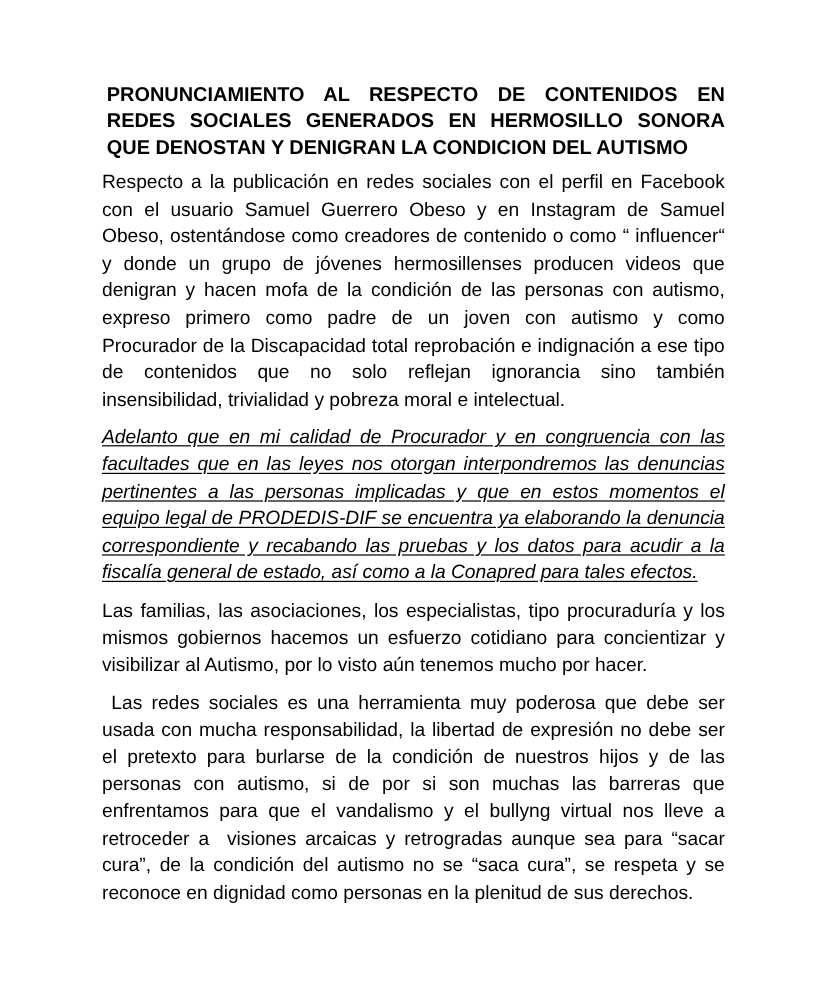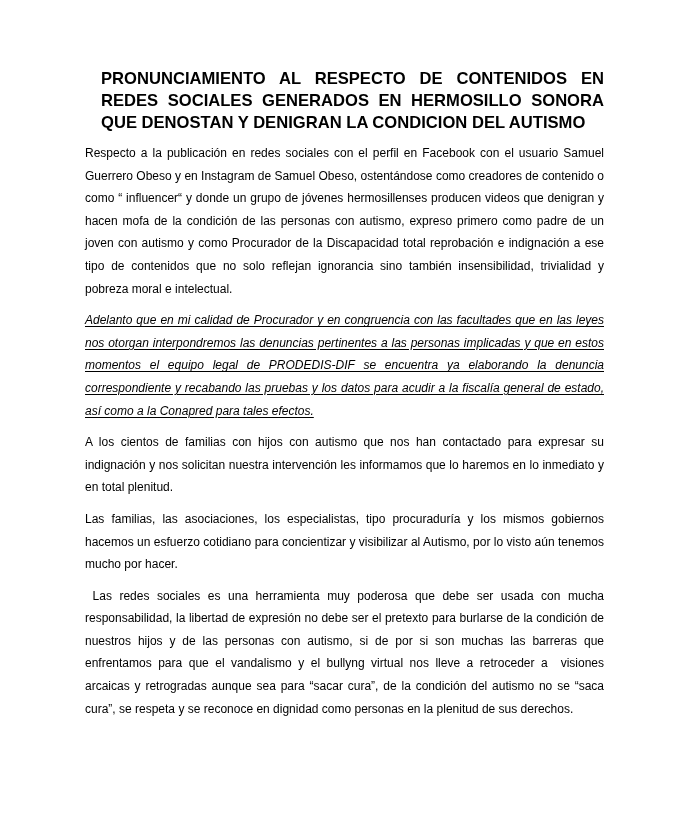--- a/index.html
+++ b/index.html
@@ -3,31 +3,30 @@
 <meta charset="utf-8">
 <style>
   html, body { margin: 0; padding: 0; background: #ffffff; }
   body { width: 695px; height: 819px; position: relative; overflow: hidden; }
   .page {
     position: absolute; left: 85px; top: 68px; width: 519px;
     font-family: "Liberation Sans", sans-serif; color: #000;
   }
   .title {
     font-weight: bold; font-size: 16.6px; line-height: 22px;
-    text-align: justify; margin: 0 0 8px 16px;
+    text-align: justify; margin: 0 0 8px 4px;
   }
   .para {
-    font-size: 12px; line-height: 22.6px; text-align: justify;
+    font-size: 16px; line-height: 22.6px; text-align: justify;
     margin: 0 0 9px 0;
   }
   .para.u { text-decoration: underline; text-underline-offset: 2px; font-style: italic; }
 </style>
 </head>
 <body>
 
 <div class="page">
   <p class="title">PRONUNCIAMIENTO AL RESPECTO DE CONTENIDOS EN REDES SOCIALES GENERADOS EN HERMOSILLO SONORA QUE DENOSTAN Y DENIGRAN LA CONDICION DEL AUTISMO</p>
   <p class="para">Respecto a la  publicación en redes sociales con el perfil en Facebook con el usuario Samuel Guerrero Obeso y en Instagram de Samuel Obeso, ostentándose como creadores de contenido o como “ influencer“ y donde un grupo de jóvenes hermosillenses producen videos que denigran y hacen mofa de la condición de las personas con autismo, expreso primero como padre de un joven con autismo y como Procurador de la Discapacidad total reprobación e indignación a ese tipo de contenidos que no solo reflejan ignorancia sino también insensibilidad, trivialidad y pobreza moral e intelectual.</p>
   <p class="para u">Adelanto que en mi calidad de Procurador y en congruencia con las facultades que en las leyes nos otorgan interpondremos las denuncias pertinentes a las personas implicadas y que en estos momentos el equipo legal de PRODEDIS-DIF se encuentra ya elaborando la denuncia correspondiente y recabando las pruebas y los datos para acudir a la fiscalía general de estado, así como a la Conapred para tales efectos.</p>
-  <p class="para">A los cientos de familias con hijos con autismo que nos han contactado para expresar su indignación y nos solicitan nuestra intervención les informamos que lo haremos en lo inmediato y en total plenitud.</p>
   <p class="para">Las familias, las asociaciones, los especialistas, tipo procuraduría y los mismos gobiernos hacemos un esfuerzo cotidiano para concientizar y visibilizar al Autismo, por lo visto aún tenemos mucho por hacer.</p>
   <p class="para" style="white-space: pre-wrap;"> Las redes sociales es una herramienta muy poderosa que debe ser usada con mucha responsabilidad, la libertad de expresión no debe ser el pretexto para burlarse de la condición de nuestros hijos y de las personas con autismo, si de por si son muchas las barreras que enfrentamos para que el vandalismo y el bullyng virtual nos lleve a retroceder a  visiones arcaicas y retrogradas aunque sea para “sacar cura”, de la condición del autismo no se “saca cura”, se respeta y se reconoce en dignidad como personas en la plenitud de sus derechos.</p>
 </div>
 
 </body></html>

